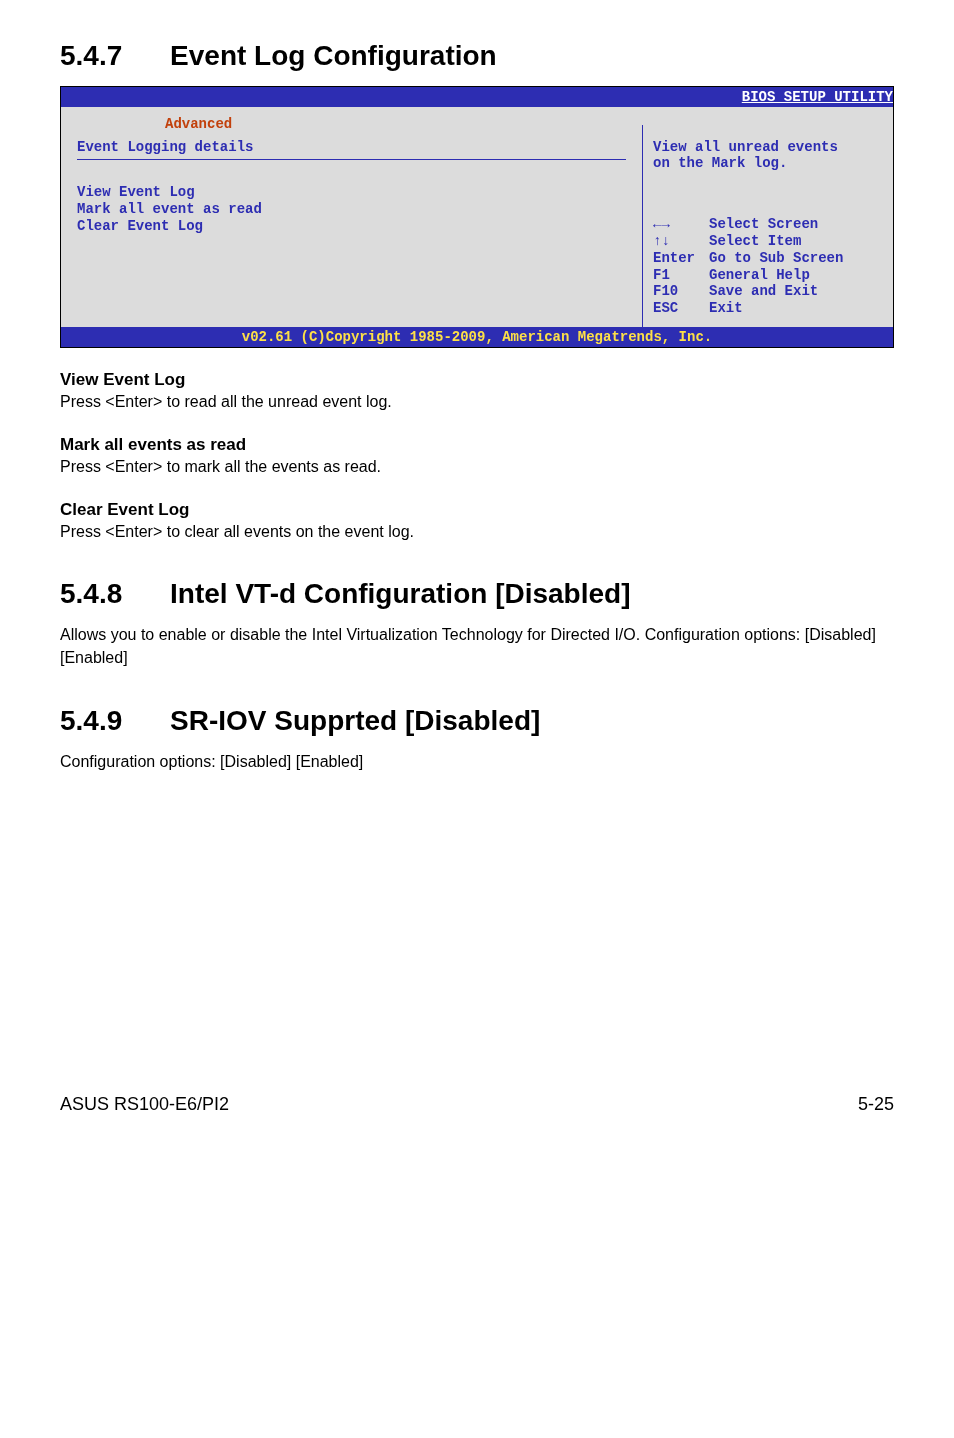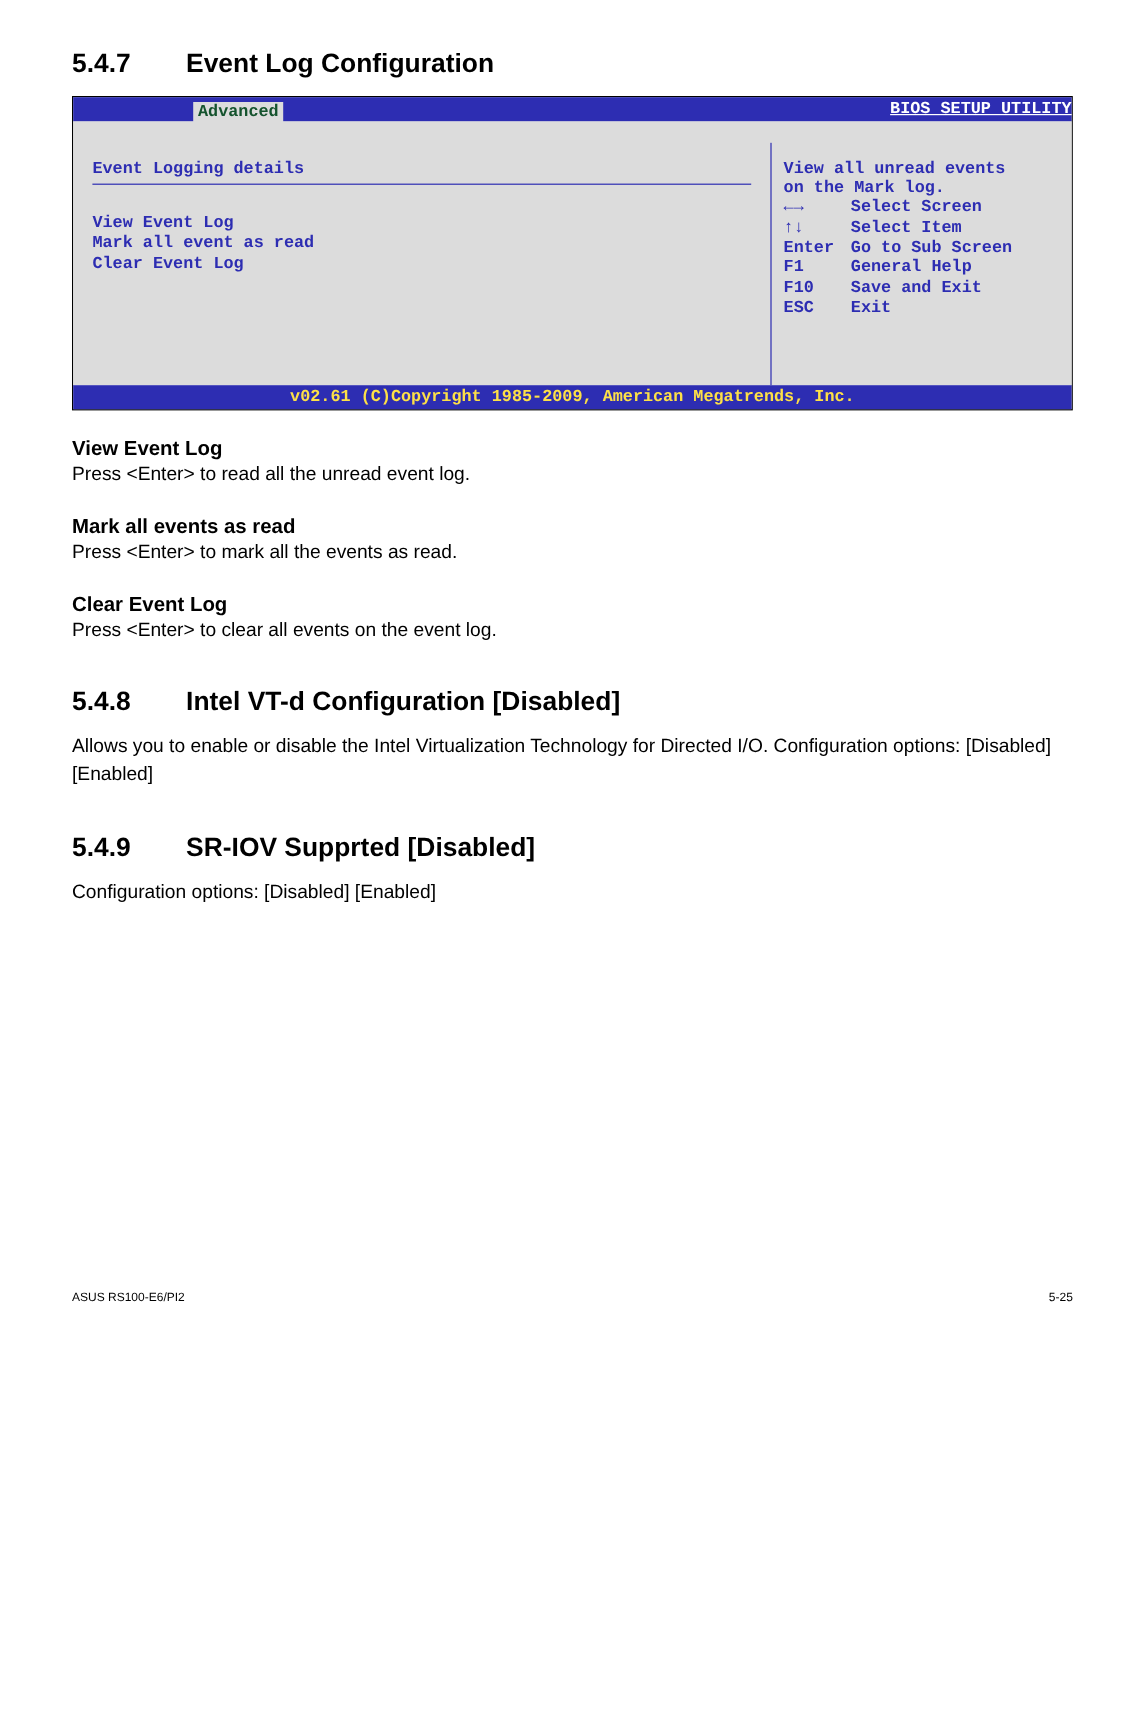--- a/index.html
+++ b/index.html
@@ -8,21 +8,21 @@
     background: #ffffff;
     font-family: Arial, Helvetica, sans-serif;
     color: #000;
     width: 954px;
   }
   .page {
     padding: 40px 60px 40px 60px;
     box-sizing: border-box;
   }
   .section-heading {
-    font-size: 22px;
+    font-size: 28px;
     font-weight: bold;
     margin-bottom: 14px;
   }
   .section-heading .num {
     margin-right: 40px;
   }
   .bios-box {
     border: 1px solid #000;
     width: 100%;
     font-family: "Courier New", monospace;
@@ -34,23 +34,23 @@
     color: #fff;
     text-align: right;
     padding: 2px 0;
     position: relative;
     font-weight: bold;
     text-decoration: underline;
   }
   .bios-tab {
     position: absolute;
     left: 100px;
-    top: 4px;
+    top: 28px;
     background: #dcdcdc;
-    color: #14532d;
+    color: #c2410c;
     padding: 1px 4px;
     font-weight: bold;
   }
   .bios-body {
     display: flex;
     background: #dcdcdc;
     min-height: 220px;
   }
   .bios-left {
     flex: 1;
@@ -70,20 +70,21 @@
     font-weight: bold;
   }
   .bios-left-items div {
     margin-bottom: 1px;
   }
   .bios-right {
     width: 230px;
     padding: 14px 10px 10px 10px;
     display: flex;
     flex-direction: column;
+    justify-content: space-between;
     margin-top: 18px;
   }
   .bios-right-help {
     color: #2d2db2;
     font-weight: bold;
   }
   .bios-right-keys {
     color: #2d2db2;
     font-weight: bold;
     line-height: 1.2;
@@ -117,21 +118,21 @@
     margin-top: 6px;
     line-height: 1.4;
   }
   .spaced-section {
     margin-top: 36px;
   }
 
   .page-footer {
     display: flex;
     justify-content: space-between;
-    font-size: 10px;
+    font-size: 18px;
     margin-top: 320px;
     border-top: none;
   }
 </style>
 </head>
 <body>
 
 <div class="page">
 
   <div class="section-heading">

